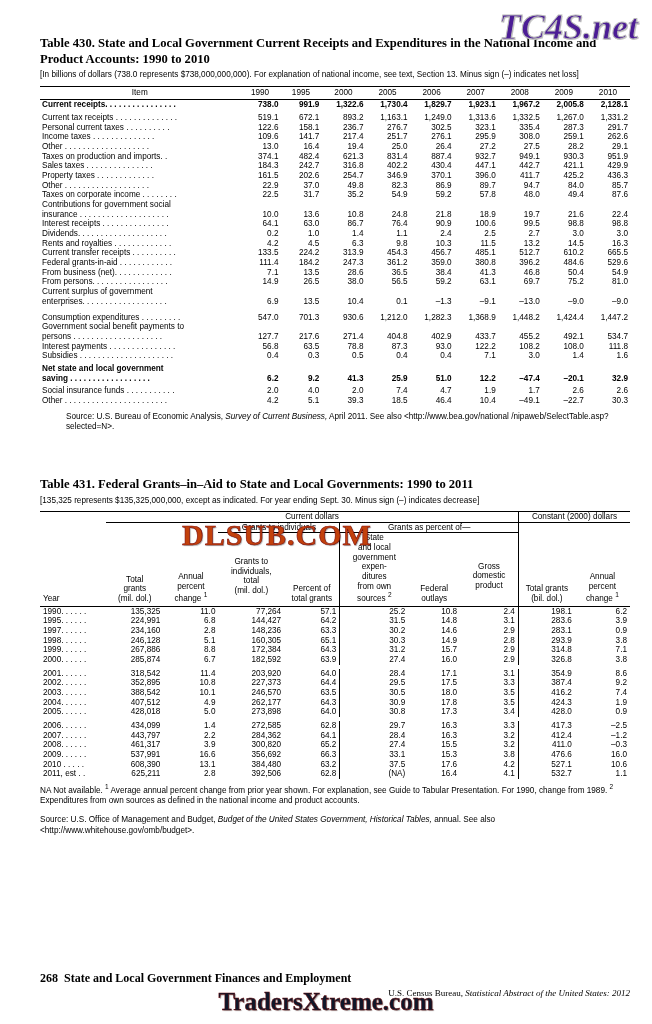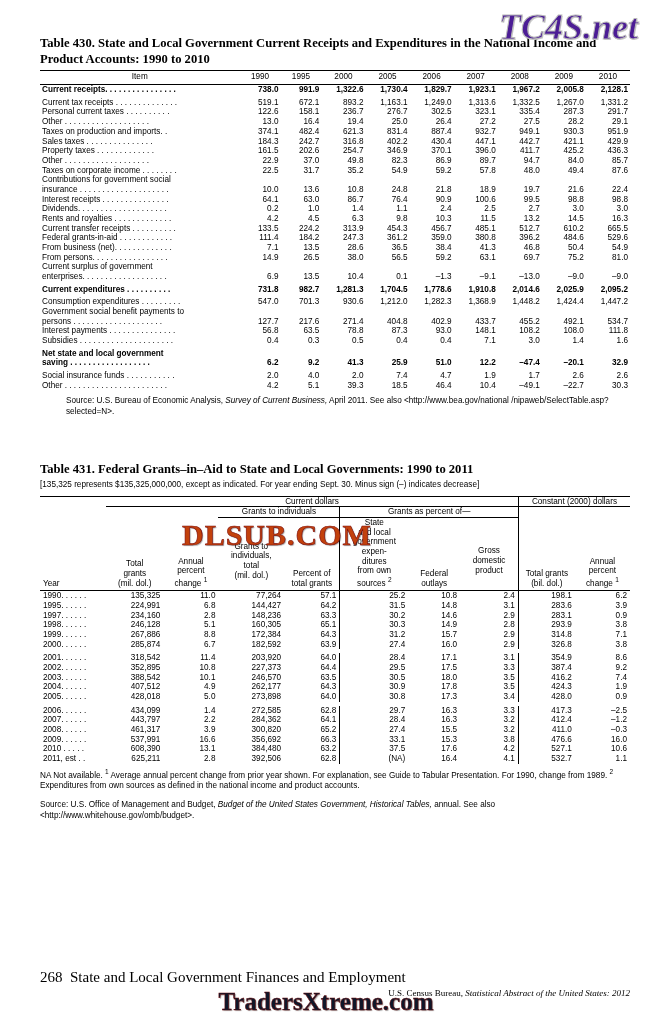--- a/index.html
+++ b/index.html
@@ -156,22 +156,22 @@
 
   
   .pagefoot {
     position: absolute;
     left: 40px;
     right: 22px;
     bottom: 26px;
     font-family: "Liberation Serif", serif;
   }
   .pagefoot .left {
-    font-size: 15px;
-    font-weight: normal;
+    font-size: 12px;
+    font-weight: bold;
   }
   .pagefoot .right {
     text-align: right;
     font-size: 9px;
     margin-top: 2px;
   }
   .pagefoot .right i { font-style: italic; }
   sup { font-size: 6.5px; vertical-align: super; }
 </style>
 </head>
@@ -179,20 +179,21 @@
 
 <div class="page">
 
   <div class="wm wm-tc4s">TC4S.net</div>
   <div class="wm wm-dlsub">DLSUB.COM</div>
   <div class="wm wm-traders">TradersXtreme.com</div>
 
   <div class="content">
 
     <h2 class="tbl-title">Table 430. State and Local Government Current Receipts and Expenditures in the National Income and Product Accounts: 1990 to 2010</h2>
+    <p class="headnote">[In billions of dollars (738.0 represents $738,000,000,000). For explanation of national income, see text, Section 13. Minus sign (–) indicates net loss]</p>
 
     <table class="t430">
       <thead>
         <tr>
           <th class="itemhead" style="width:212px">Item</th>
           <th style="width:42px">1990</th>
           <th style="width:42px">1995</th>
           <th style="width:44px">2000</th>
           <th style="width:44px">2005</th>
           <th style="width:44px">2006</th>
@@ -236,20 +237,32 @@
             <td class="num">158.1</td>
             <td class="num">236.7</td>
             <td class="num">276.7</td>
             <td class="num">302.5</td>
             <td class="num">323.1</td>
             <td class="num">335.4</td>
             <td class="num">287.3</td>
             <td class="num">291.7</td>
           </tr>
           <tr>
+            <td class="lbl ind2">Income taxes . . . . . . . . . . . . . .</td>
+            <td class="num">109.6</td>
+            <td class="num">141.7</td>
+            <td class="num">217.4</td>
+            <td class="num">251.7</td>
+            <td class="num">276.1</td>
+            <td class="num">295.9</td>
+            <td class="num">308.0</td>
+            <td class="num">259.1</td>
+            <td class="num">262.6</td>
+          </tr>
+          <tr>
             <td class="lbl ind2">Other . . . . . . . . . . . . . . . . . . .</td>
             <td class="num">13.0</td>
             <td class="num">16.4</td>
             <td class="num">19.4</td>
             <td class="num">25.0</td>
             <td class="num">26.4</td>
             <td class="num">27.2</td>
             <td class="num">27.5</td>
             <td class="num">28.2</td>
             <td class="num">29.1</td>
@@ -442,32 +455,20 @@
             <td class="num">0.1</td>
             <td class="num">–1.3</td>
             <td class="num">–9.1</td>
             <td class="num">–13.0</td>
             <td class="num">–9.0</td>
             <td class="num">–9.0</td>
           </tr>
           <tr class="spacer">
             <td colspan="10"></td>
           </tr>
-          <tr class="bold">
-            <td class="lbl ind0">Current expenditures . . . . . . . . . .</td>
-            <td class="num">731.8</td>
-            <td class="num">982.7</td>
-            <td class="num">1,281.3</td>
-            <td class="num">1,704.5</td>
-            <td class="num">1,778.6</td>
-            <td class="num">1,910.8</td>
-            <td class="num">2,014.6</td>
-            <td class="num">2,025.9</td>
-            <td class="num">2,095.2</td>
-          </tr>
           <tr class="spacer">
             <td colspan="10"></td>
           </tr>
           <tr>
             <td class="lbl ind0">Consumption expenditures . . . . . . . . .</td>
             <td class="num">547.0</td>
             <td class="num">701.3</td>
             <td class="num">930.6</td>
             <td class="num">1,212.0</td>
             <td class="num">1,282.3</td>
@@ -500,21 +501,21 @@
             <td class="num">492.1</td>
             <td class="num">534.7</td>
           </tr>
           <tr>
             <td class="lbl ind0">Interest payments . . . . . . . . . . . . . . .</td>
             <td class="num">56.8</td>
             <td class="num">63.5</td>
             <td class="num">78.8</td>
             <td class="num">87.3</td>
             <td class="num">93.0</td>
-            <td class="num">148.1</td>
+            <td class="num">122.2</td>
             <td class="num">108.2</td>
             <td class="num">108.0</td>
             <td class="num">111.8</td>
           </tr>
           <tr>
             <td class="lbl ind0">Subsidies . . . . . . . . . . . . . . . . . . . . .</td>
             <td class="num">0.4</td>
             <td class="num">0.3</td>
             <td class="num">0.5</td>
             <td class="num">0.4</td>

